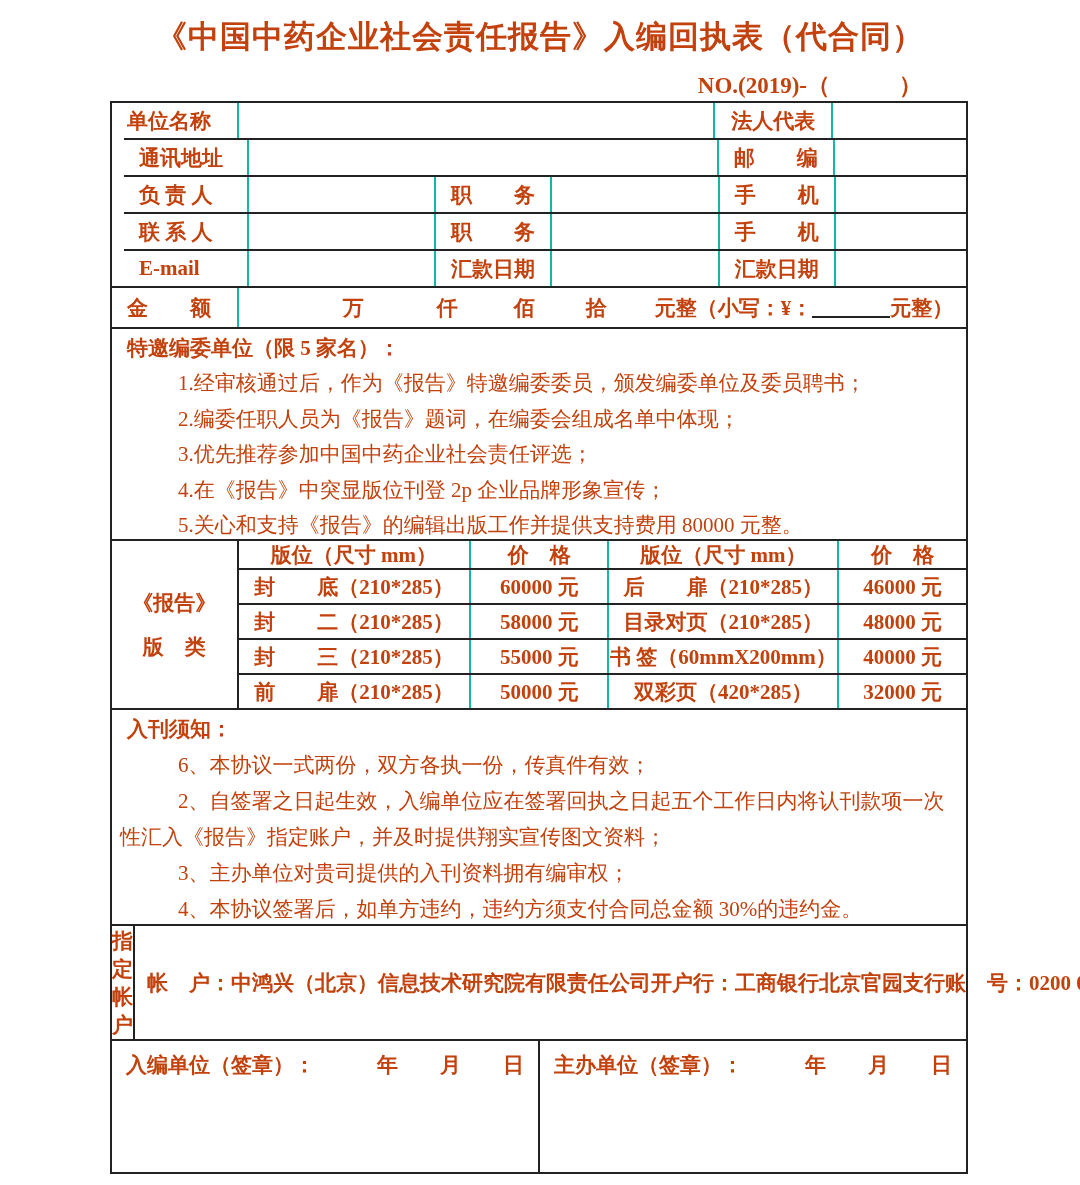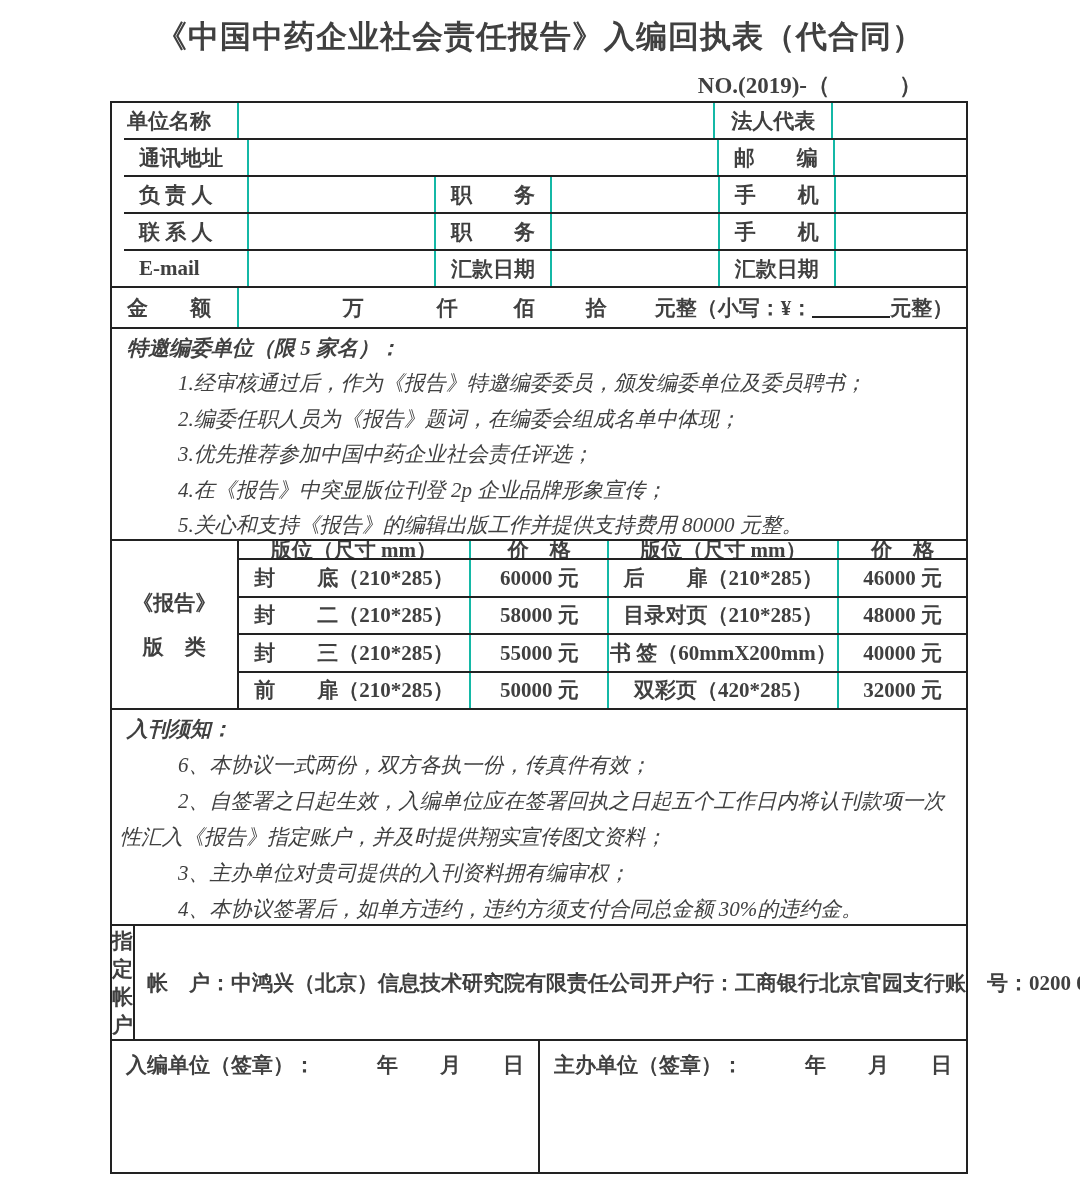--- a/index.html
+++ b/index.html
@@ -1,21 +1,21 @@
 <!DOCTYPE html>
 <html><head>
 <meta charset="utf-8">
 <style>
   html,body{margin:0;padding:0;background:#ffffff;}
   .sheet{
     position:relative;
     width:1080px;height:1185px;
     background:#ffffff;
     font-family:"Liberation Serif","DejaVu Serif",serif;
-    color:#404040;
+    color:#c2410c;
     overflow:hidden;
   }
   .doc-title{
     position:absolute;top:16px;left:0;width:1080px;
     text-align:center;font-size:31px;font-weight:bold;letter-spacing:1px;
   }
   .doc-no{
     position:absolute;top:70px;left:110px;width:858px;
     text-align:right;padding-right:46px;box-sizing:border-box;
     font-size:23px;font-weight:bold;
@@ -38,36 +38,36 @@
   .lbll{justify-content:flex-start;padding-left:15px;}
   .lblc{justify-content:center;}
   
   .h35{height:35px;} .h37{height:37px;margin-left:12px;} .h41{height:41px;}
   
   .amount-cell{align-items:center;padding-left:104px;font-weight:bold;}
   .unit{display:inline-block;}
   .u1{width:94px;} .u2{width:77px;} .u3{width:72px;} .u4{width:69px;}
   .blank-line{display:inline-block;width:78px;height:18px;border-bottom:2px solid #222;}
   
-  .txtsec{padding:2px 10px 0 8px;font-style:italic;}
+  .txtsec{padding:2px 10px 0 8px;}
   .txtsec .hd{font-weight:bold;line-height:35px;padding-left:7px;}
   .txtsec p{margin:0;line-height:35.5px;text-indent:58px;}
   .notes p{line-height:36px;}
   
   .price{display:flex;height:169px;}
   .price-label{
     width:14.6%;display:flex;flex-direction:column;justify-content:center;
     align-items:center;font-weight:bold;line-height:44px;box-sizing:border-box;
   }
   .price-grid{flex:1;display:flex;flex-direction:column;border-left:2px solid #222;box-sizing:border-box;}
   .prow{display:flex;flex:1;box-sizing:border-box;font-weight:bold;}
   .prow + .prow{border-top:2px solid #222;}
   .prow .cell{justify-content:center;}
   .pc1{width:31.7%;} .pc2{width:19%;} .pc3{width:31.6%;} .pc4{flex:1;}
-  .phead{height:17px;flex:none;}
+  .phead{height:27px;flex:none;}
   
   .account{display:flex;height:115px;}
   .acc-label{width:19%;display:flex;align-items:center;justify-content:center;font-weight:bold;box-sizing:border-box;}
   .acc-body{flex:1;border-left:2px solid #222;display:flex;flex-direction:row;justify-content:center;
     padding-left:12px;box-sizing:border-box;font-weight:bold;align-items:center;}
   .acc-body div{line-height:36px;white-space:nowrap;}
   
   .sig{display:flex;height:133px;}
   .sig-half{flex:1;display:flex;justify-content:space-between;box-sizing:border-box;
     padding:10px 8px 8px 14px;}

